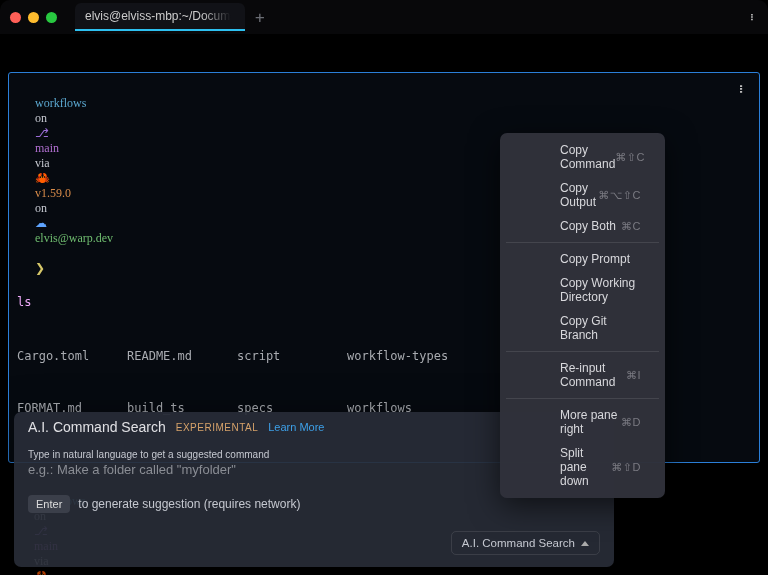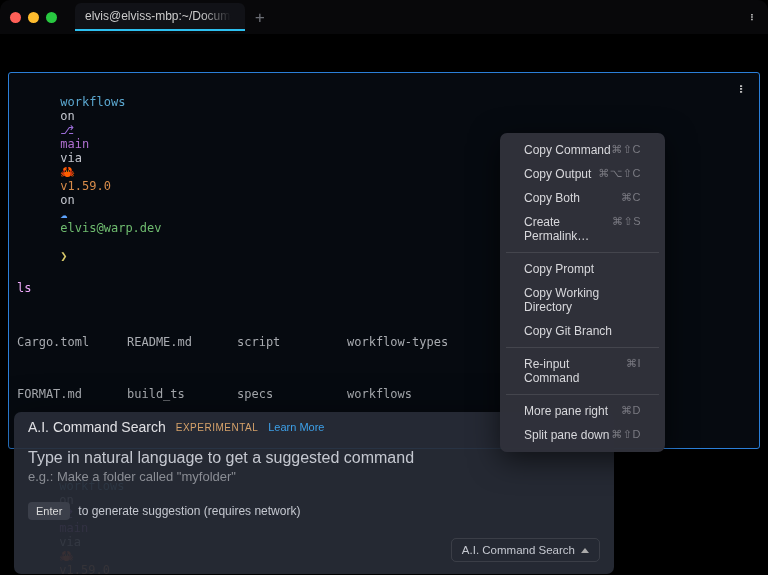--- a/index.html
+++ b/index.html
@@ -61,21 +61,21 @@
   }
   .tab .fade { mask-image: linear-gradient(90deg,#000 80%, transparent); white-space: nowrap; overflow: hidden; }
   .plus { margin-left: 10px; color: #6a6d74; font-size: 16px; cursor: pointer; }
   .titlebar .kebab-right { margin-left: auto; color: #aaa; letter-spacing: 0; transform: rotate(90deg); cursor: pointer; }
 
   
   .term { padding: 8px 8px 0 8px; }
   .block { padding: 4px 8px 10px 8px; border-radius: 3px; position: relative; }
   .block.selected { border: 1.5px solid #2b7fd8; background: rgba(18,28,45,0.35); }
   .block.dim { opacity: 0.9; }
-  .prompt { white-space: pre; margin: 4px 0; }
+  .prompt { white-space: pre; margin: 4px 0; font-family: Liberation Serif, serif; }
   .p-dir { color: var(--cyan); }
   .p-on { color: var(--text); }
   .p-bicon { color: var(--purple2); }
   .p-br { color: var(--purple); }
   .p-via { color: var(--text); }
   .p-crab { color: var(--orange); }
   .p-ver { color: var(--orange); }
   .p-cloud { color: var(--blue); }
   .p-user { color: var(--green); }
   .p-arrow { color: #d6c86a; }
@@ -92,42 +92,42 @@
     width: 165px;
     background: var(--menu-bg);
     border-radius: 7px;
     padding: 5px 0;
     font-family: -apple-system, BlinkMacSystemFont, sans-serif;
     font-size: 12px;
     color: var(--menu-text);
     box-shadow: 0 8px 30px rgba(0,0,0,0.6);
     z-index: 20;
   }
-  .menu-item { display: flex; justify-content: space-between; padding: 5px 24px; cursor: pointer; }
+  .menu-item { display: flex; justify-content: space-between; align-items: center; padding: 5px 24px; cursor: pointer; margin-left: 36px; }
   .menu-item .sc { color: var(--shortcut); font-size: 11px; letter-spacing: 0.5px; }
   .menu hr { border: none; border-top: 1px solid rgba(255,255,255,0.1); margin: 4px 6px; }
 
   
   .ai-panel {
     position: absolute;
     left: 14px; width: 600px;
     top: 412px;
     background: var(--panel-bg);
     border-radius: 7px;
     padding: 7px 14px 12px 14px;
     font-family: -apple-system, BlinkMacSystemFont, sans-serif;
     color: var(--text);
     z-index: 15;
     box-shadow: 0 10px 40px rgba(0,0,0,0.5);
   }
   .ai-title-row { display: flex; align-items: center; gap: 10px; margin-bottom: 14px; }
   .ai-title { font-size: 14px; color: #e0e0e4; }
   .ai-badge { font-size: 10px; color: #d6a26a; border-radius: 3px; letter-spacing: 0.5px; }
   .ai-link { font-size: 11px; color: #3da0e8; cursor: pointer; }
-  .ai-sub { font-size: 16px; color: var(--text); margin-bottom: 2px; }
+  .ai-sub { font-size: 10px; color: var(--text); margin-bottom: 2px; }
   .ai-eg { font-size: 13px; color: var(--dim); margin-bottom: 18px; }
   .ai-enter-row { display:flex; align-items:center; gap: 8px; font-size: 12px; color: var(--text); margin-bottom: 18px; }
   .key-chip { background: var(--chip-bg); padding: 3px 8px; border-radius: 4px; font-size: 11px; color: #ddd; }
   .ai-foot { display:flex; justify-content:flex-end; }
   .ai-selector { display:flex; align-items:center; gap:6px; border: 1px solid rgba(255,255,255,0.1); padding: 5px 10px; border-radius: 5px; font-size: 11.5px; color: var(--text); cursor: pointer; }
   .chev { width:0;height:0;border-left:4px solid transparent;border-right:4px solid transparent;border-bottom:5px solid #aaa;}
 </style>
 </head>
 <body>
 
@@ -208,24 +208,20 @@
       <span class="sc">⌘⇧C</span>
     </div>
     <div class="menu-item">
       <span>Copy Output</span>
       <span class="sc">⌘⌥⇧C</span>
     </div>
     <div class="menu-item">
       <span>Copy Both</span>
       <span class="sc">⌘C</span>
     </div>
-    <div class="menu-item">
-      <span>Create Permalink…</span>
-      <span class="sc">⌘⇧S</span>
-    </div>
     <hr>
     <div class="menu-item">
       <span>Copy Prompt</span>
       <span class="sc"></span>
     </div>
     <div class="menu-item">
       <span>Copy Working Directory</span>
       <span class="sc"></span>
     </div>
     <div class="menu-item">

